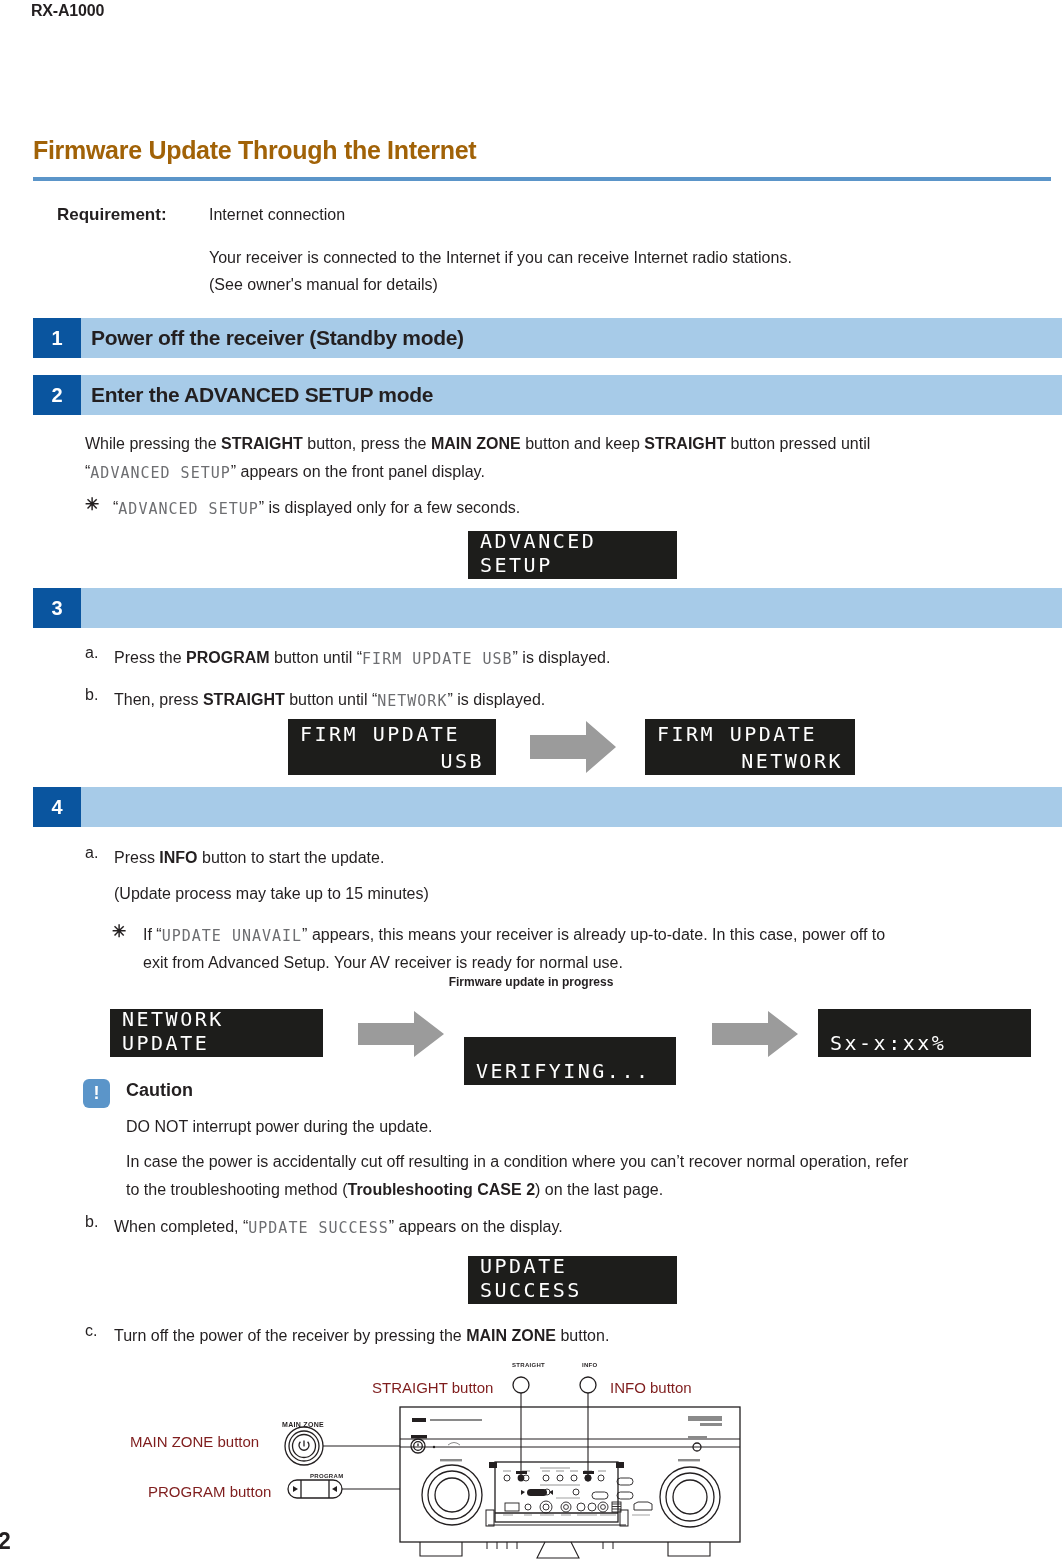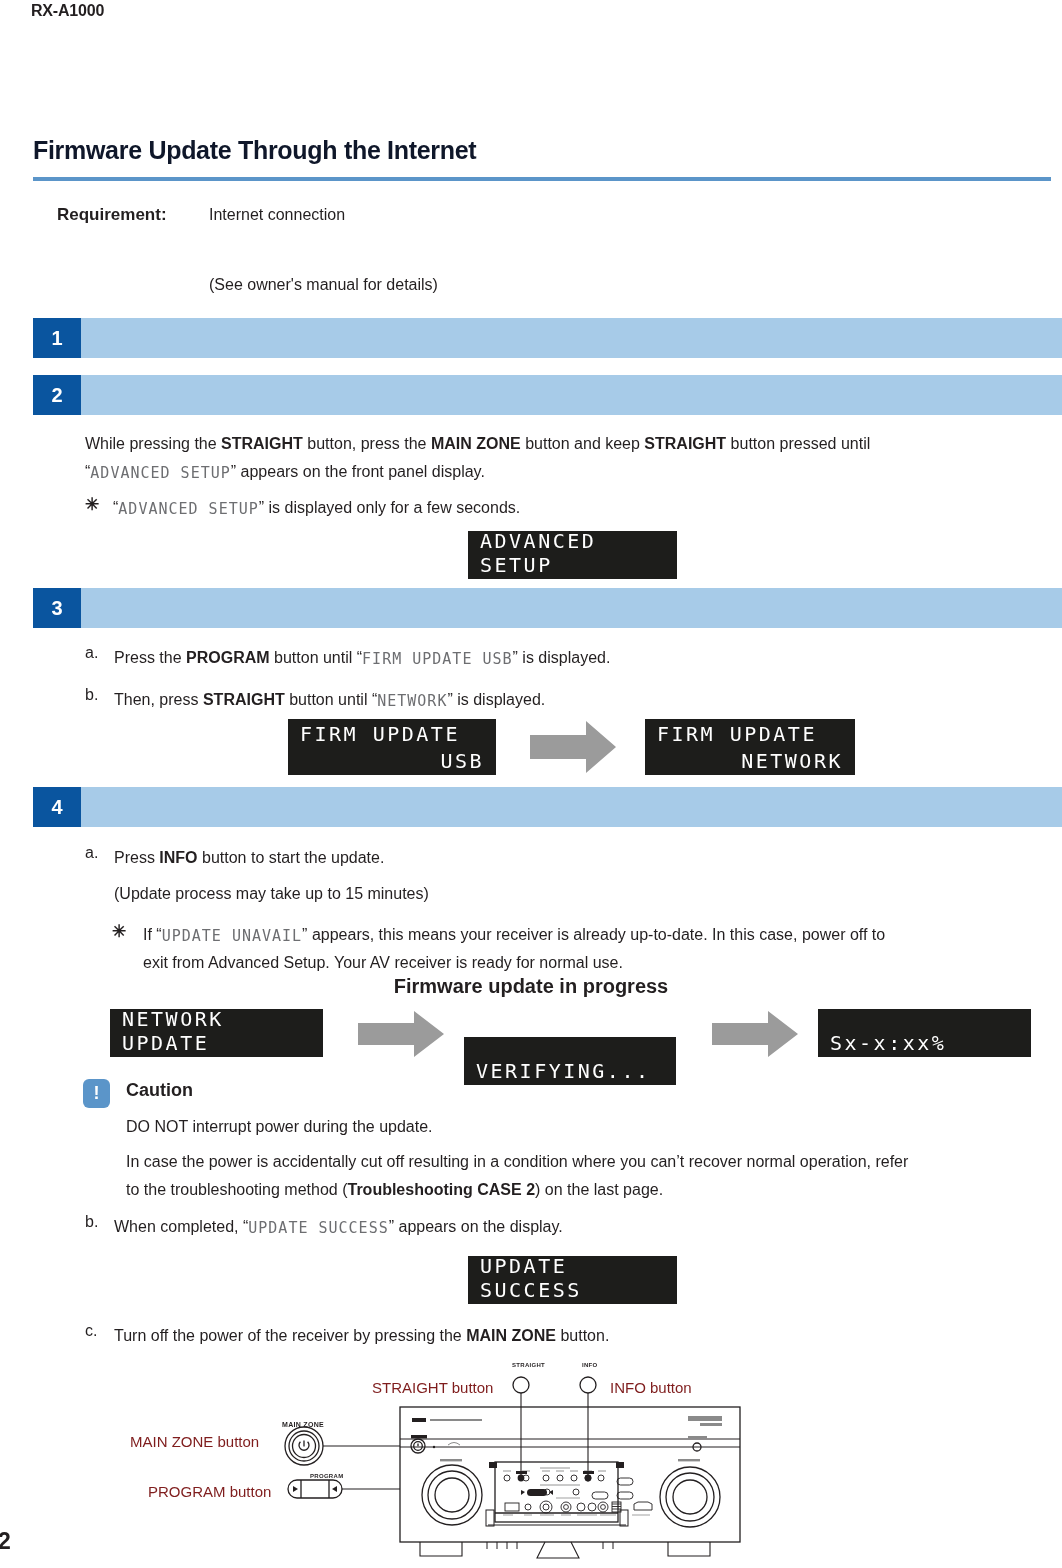--- a/index.html
+++ b/index.html
@@ -17,21 +17,21 @@
   .model-no{
     position:absolute; left:31px; top:2px;
     font-size:16px; font-weight:bold; letter-spacing:-0.2px;
     color:#231f20;
   }
 
   
   .page-title{
     position:absolute; left:33px; top:136px;
     font-size:25px; font-weight:bold; letter-spacing:-0.3px;
-    color:#0f172a;
+    color:#a16207;
   }
   .title-rule{
     position:absolute; left:33px; top:177px;
     width:1018px; height:4px; background:#5b95c9;
   }
 
   
   .req-label{
     position:absolute; left:57px; top:205px;
     font-size:17px; font-weight:bold; color:#231f20;
@@ -112,21 +112,21 @@
     display:flex; align-items:center; justify-content:center;
   }
   .caution-title{
     position:absolute; left:126px; top:1080px;
     font-size:18px; font-weight:bold; color:#231f20;text-align:center;
   }
 
   
   .progress-cap{
     position:absolute; left:0; top:975px; width:1062px;
-    text-align:center; font-size:20px; font-weight:bold; color:#231f20;
+    text-align:center; font-size:12px; font-weight:bold; color:#231f20;
   }
 
   
   .diagram{ position:absolute; left:0px; top:1335px; width:1062px; height:233px; }
 
   .callout{
     position:absolute; font-size:15px; color:#7f1d1d; white-space:nowrap;
   }
   .tiny-lbl{
     position:absolute; font-size:5px; font-weight:bold; color:#231f20;
@@ -142,30 +142,32 @@
 <body>
 
 <div class="model-no">RX-A1000</div>
 
 <div class="page-title">Firmware Update Through the Internet</div>
 <div class="title-rule"></div>
 
 <div class="req-label">Requirement:</div>
 <div class="req-line1">Internet connection</div>
 <div class="req-line2">
-  <br>
+  <span>Your receiver is connected to the Internet if you can receive Internet radio stations.</span><br>
   <span>(See owner's manual for details)</span>
 </div>
 
 <div class="step-bar" style="top:318px">
   <div class="step-num">1</div>
+  <div class="step-title">Power off the receiver (Standby mode)</div>
 </div>
 
 <div class="step-bar" style="top:375px">
   <div class="step-num">2</div>
+  <div class="step-title">Enter the ADVANCED SETUP mode</div>
 </div>
 
 <div class="body-txt" style="left:85px; top:430px;">
   <span>While pressing the </span><b>STRAIGHT</b><span> button, press the </span><b>MAIN ZONE</b><span> button and keep </span><b>STRAIGHT</b><span> button pressed until</span>
 </div>
 <div class="body-txt" style="left:85px; top:458px;">
   <span>“</span><span class="dm">ADVANCED SETUP</span><span>” appears on the front panel display.</span>
 </div>
 
 <div class="bullet-star" style="left:85px; top:494px;">✳</div>

